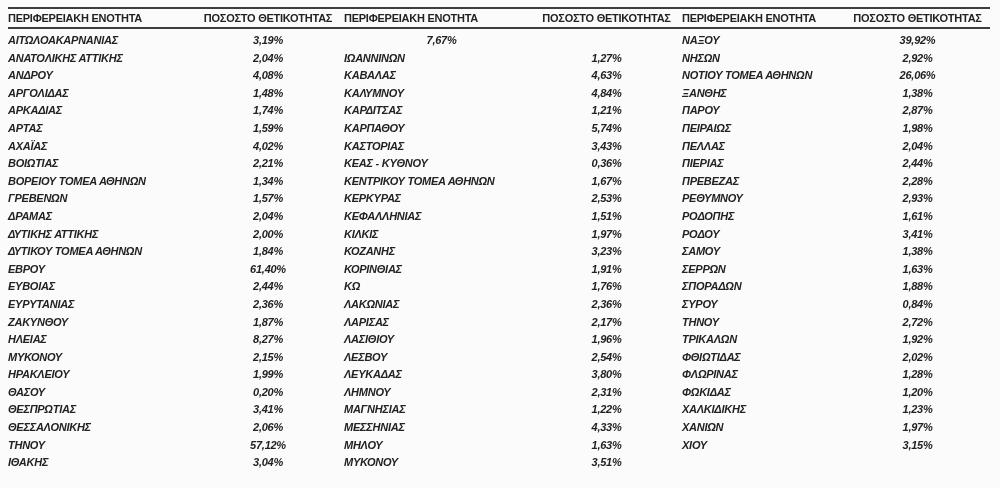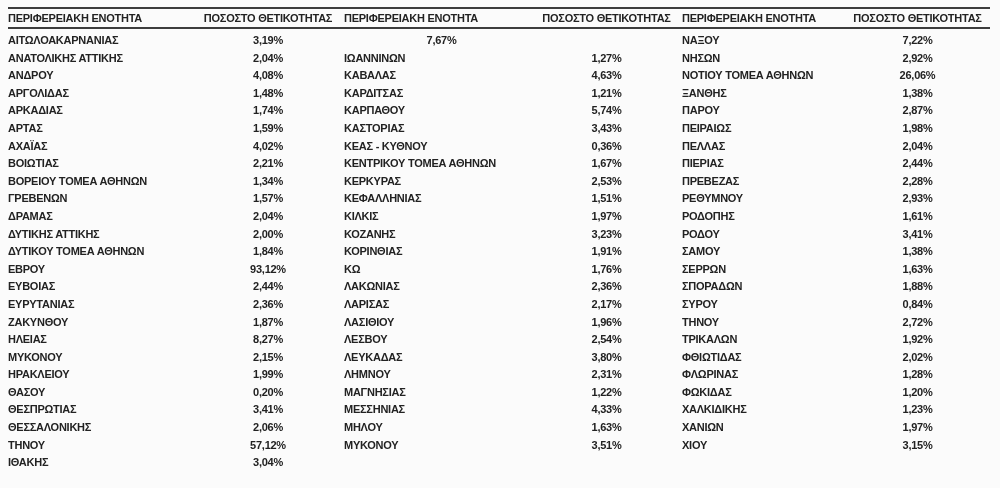--- a/index.html
+++ b/index.html
@@ -34,20 +34,21 @@
   .body-row {
     display: flex;
     padding-top: 3px;
     min-height: 440px;
   }
   .hgroup {
     display: grid;
   }
   .group {
     display: block;
+    font-style: italic;
   }
   
   .g1 { width: 330px; }
   .g1.hgroup, .g1 .trow { grid-template-columns: 190px 140px; }
   .g2 { width: 330px; margin-left: 6px; }
   .g2.hgroup, .g2 .trow { grid-template-columns: 195px 135px; }
   .g3 { width: 313px; margin-left: 8px; }
   .g3.hgroup, .g3 .trow { grid-template-columns: 158px 155px; }
 
   .trow {
@@ -147,21 +148,21 @@
           <div class="trow">
             <div class="tname">ΔΥΤΙΚΗΣ ΑΤΤΙΚΗΣ</div>
             <div class="tval">2,00%</div>
           </div>
           <div class="trow">
             <div class="tname">ΔΥΤΙΚΟΥ ΤΟΜΕΑ ΑΘΗΝΩΝ</div>
             <div class="tval">1,84%</div>
           </div>
           <div class="trow">
             <div class="tname">ΕΒΡΟΥ</div>
-            <div class="tval">93,12%</div>
+            <div class="tval">61,40%</div>
           </div>
           <div class="trow">
             <div class="tname">ΕΥΒΟΙΑΣ</div>
             <div class="tval">2,44%</div>
           </div>
           <div class="trow">
             <div class="tname">ΕΥΡΥΤΑΝΙΑΣ</div>
             <div class="tval">2,36%</div>
           </div>
           <div class="trow">
@@ -207,20 +208,24 @@
           </div>
           <div class="trow">
             <div class="tname">ΙΩΑΝΝΙΝΩΝ</div>
             <div class="tval">1,27%</div>
           </div>
           <div class="trow">
             <div class="tname">ΚΑΒΑΛΑΣ</div>
             <div class="tval">4,63%</div>
           </div>
           <div class="trow">
+            <div class="tname">ΚΑΛΥΜΝΟΥ</div>
+            <div class="tval">4,84%</div>
+          </div>
+          <div class="trow">
             <div class="tname">ΚΑΡΔΙΤΣΑΣ</div>
             <div class="tval">1,21%</div>
           </div>
           <div class="trow">
             <div class="tname">ΚΑΡΠΑΘΟΥ</div>
             <div class="tval">5,74%</div>
           </div>
           <div class="trow">
             <div class="tname">ΚΑΣΤΟΡΙΑΣ</div>
             <div class="tval">3,43%</div>
@@ -294,21 +299,21 @@
             <div class="tval">1,63%</div>
           </div>
           <div class="trow">
             <div class="tname">ΜΥΚΟΝΟΥ</div>
             <div class="tval">3,51%</div>
           </div>
         </div>
       <div class="group g3">
           <div class="trow">
             <div class="tname">ΝΑΞΟΥ</div>
-            <div class="tval">7,22%</div>
+            <div class="tval">39,92%</div>
           </div>
           <div class="trow">
             <div class="tname">ΝΗΣΩΝ</div>
             <div class="tval">2,92%</div>
           </div>
           <div class="trow">
             <div class="tname">ΝΟΤΙΟΥ ΤΟΜΕΑ ΑΘΗΝΩΝ</div>
             <div class="tval">26,06%</div>
           </div>
           <div class="trow">

